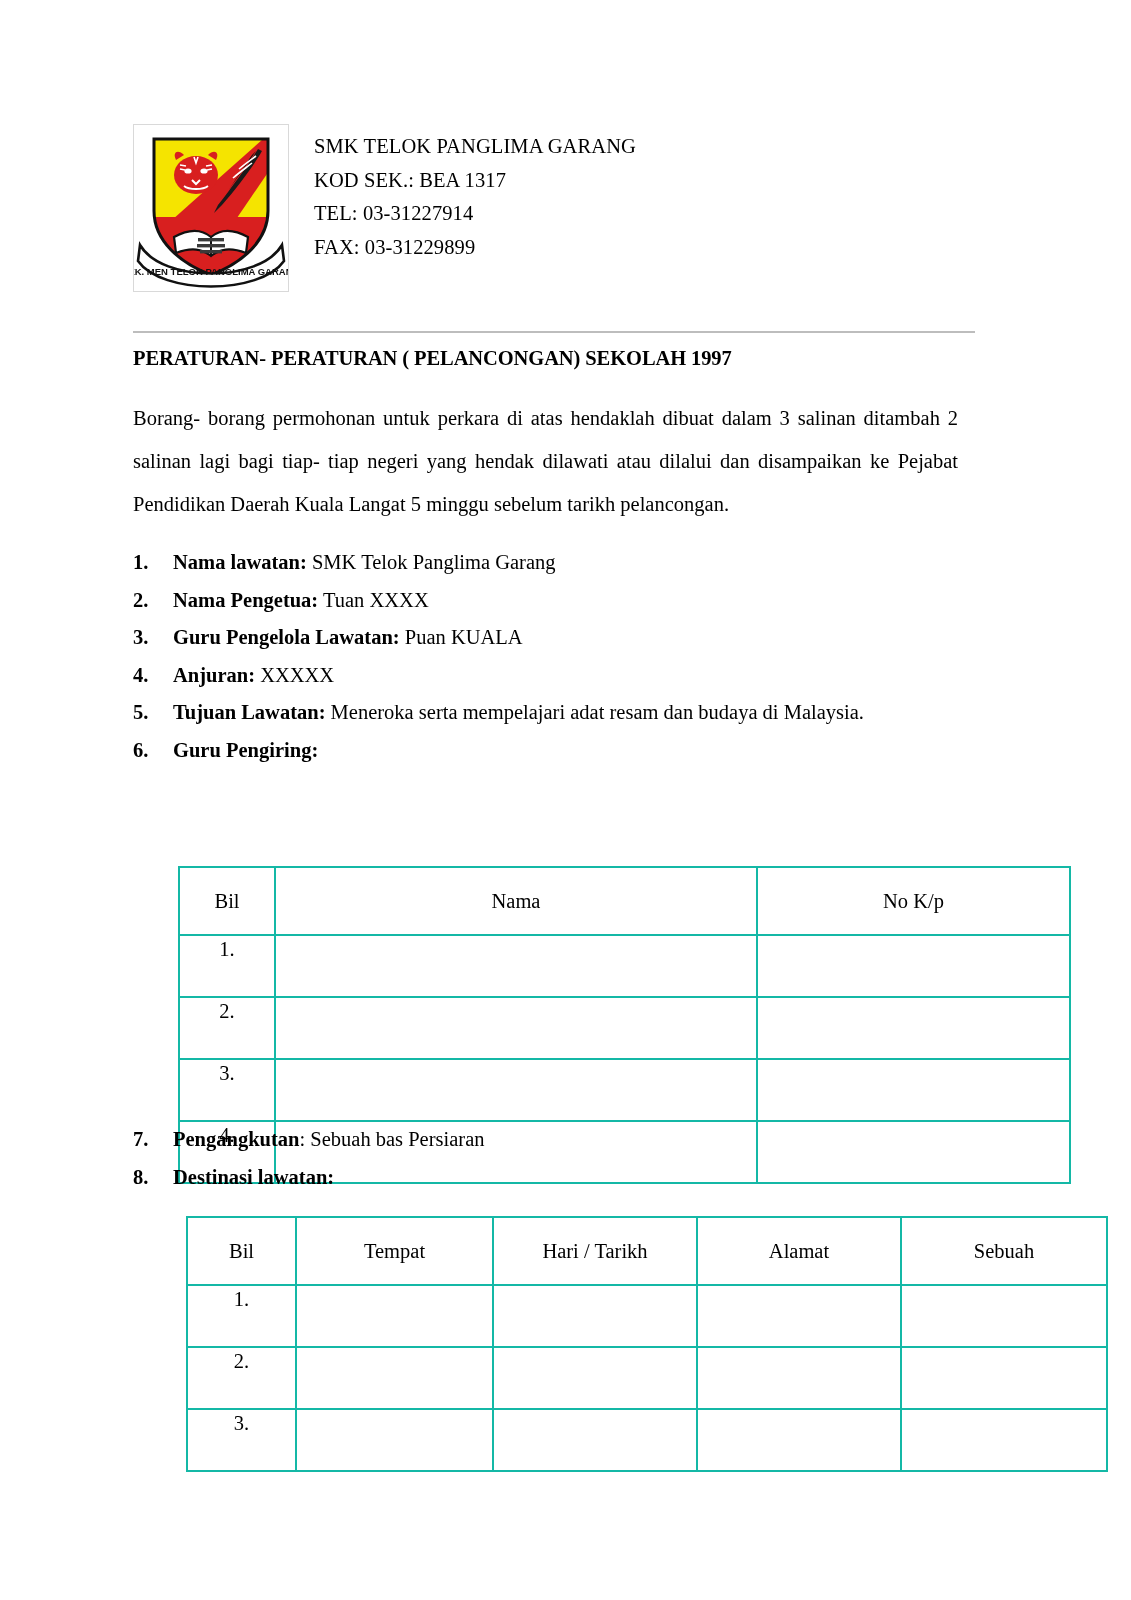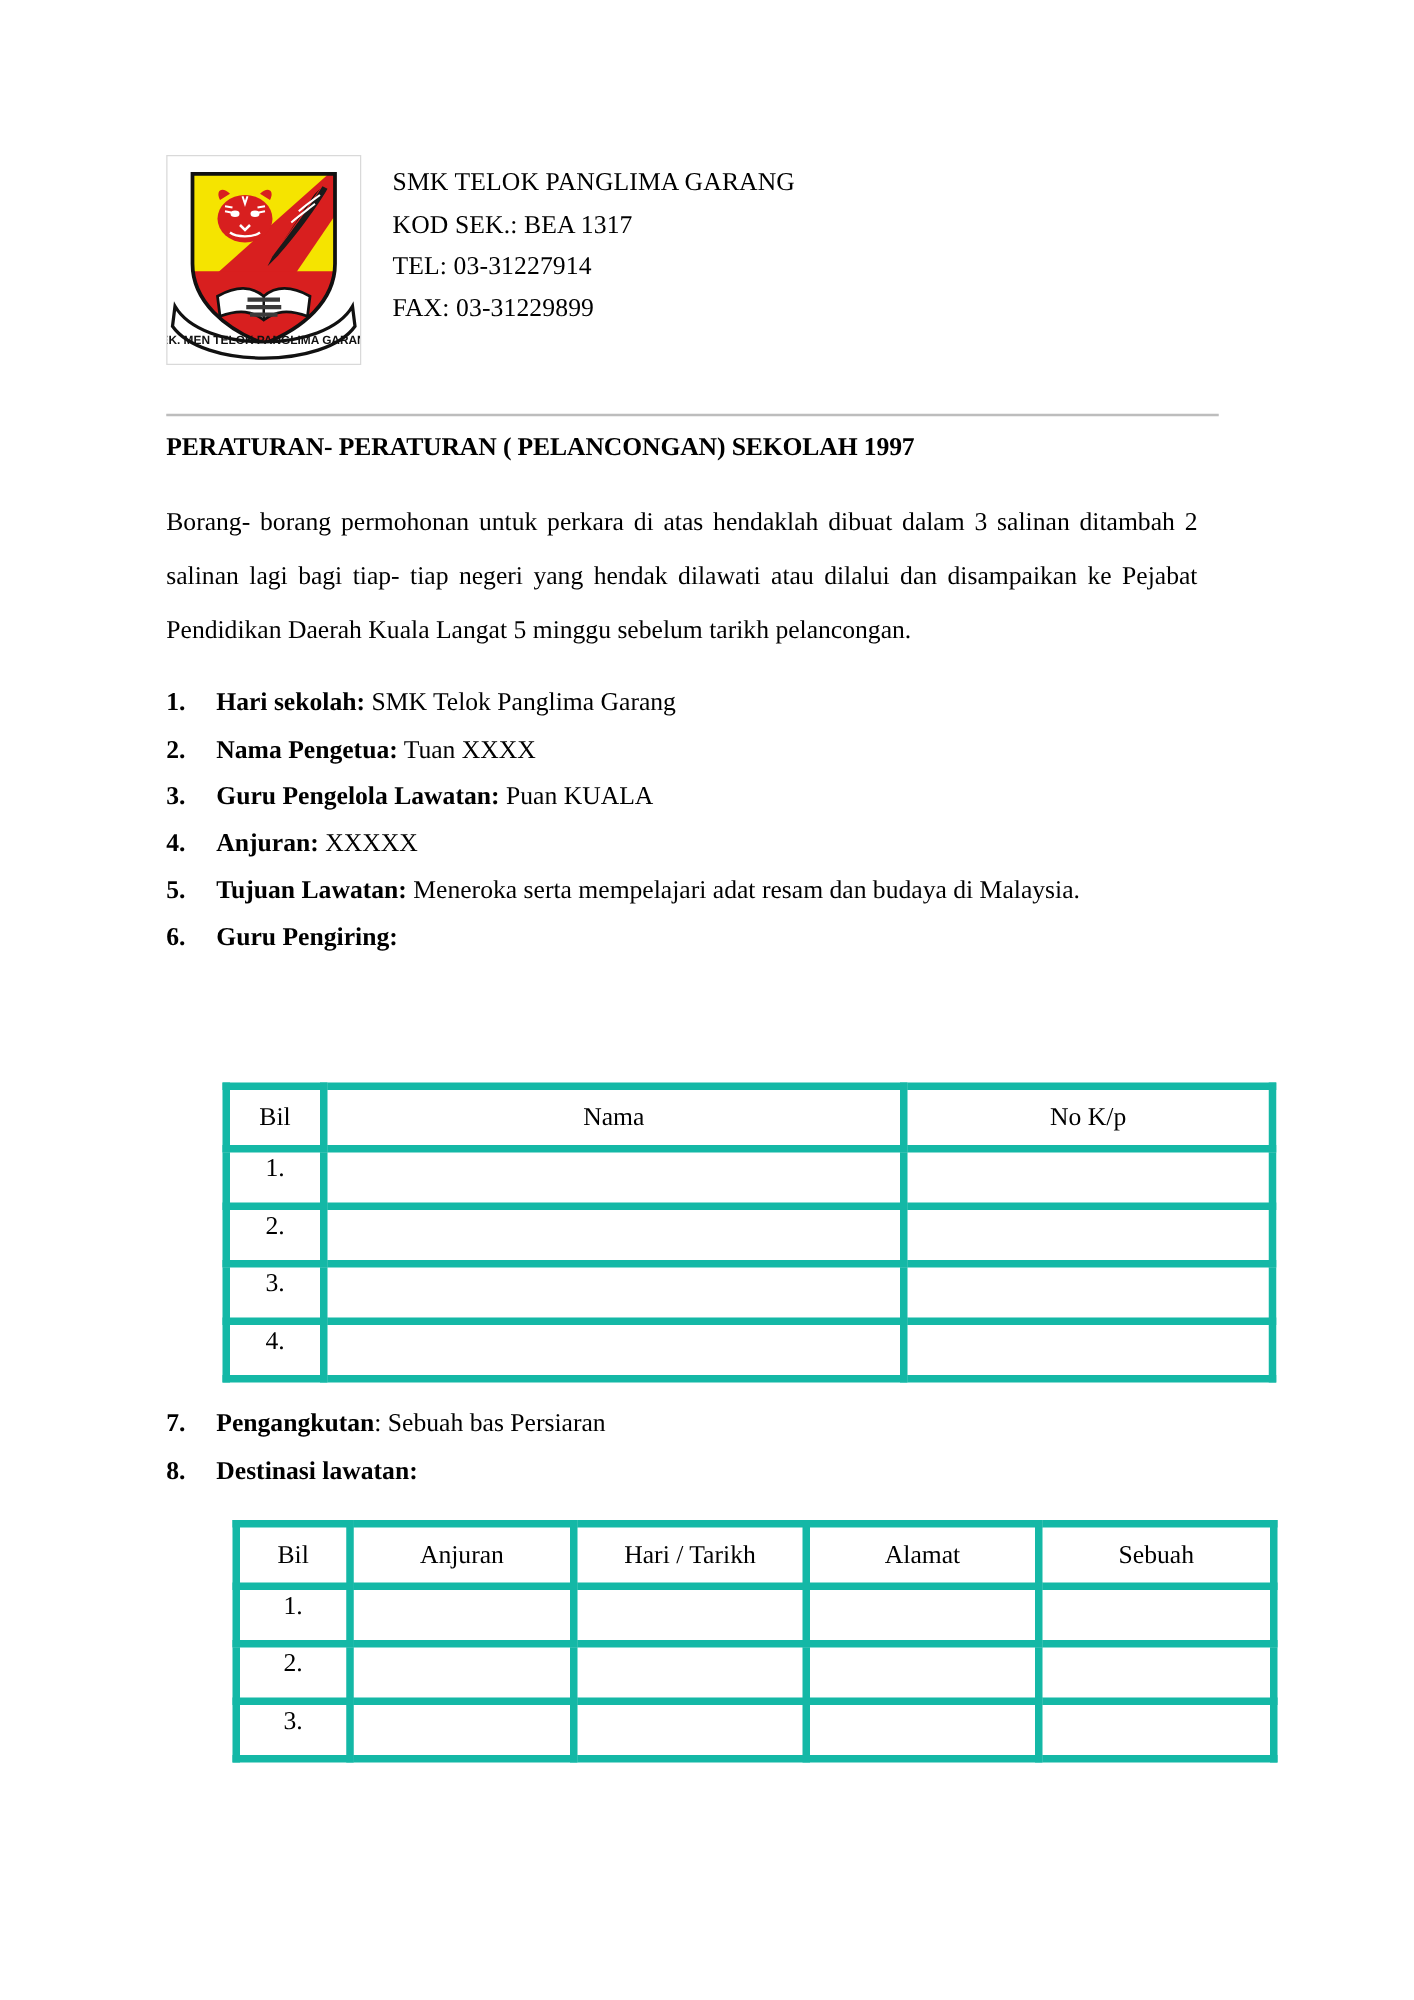--- a/index.html
+++ b/index.html
@@ -110,22 +110,22 @@
   .lbl { font-weight: bold; }
   .val { font-weight: normal; }
 
   
   .tbl {
     border-collapse: collapse;
     table-layout: fixed;
     font-size: 20.5px;
   }
   .tbl td {
-    border: 6px solid #14b8a6;
-    padding: 0;
+    border: 2px solid #14b8a6;
+    padding: 11px;
     vertical-align: top;
   }
   .tbl .hd {
     text-align: center;
     vertical-align: middle;
   }
   .tbl .bil {
     text-align: center;
     vertical-align: top;
     padding-top: 2px;
@@ -243,21 +243,21 @@
   <div class="divider"></div>
 
   <div class="content">
 
     <h1 class="doc-title">PERATURAN- PERATURAN ( PELANCONGAN) SEKOLAH 1997</h1>
 
     <p class="intro">Borang- borang permohonan untuk perkara di atas hendaklah dibuat dalam 3 salinan ditambah 2 salinan lagi bagi tiap- tiap negeri yang hendak dilawati atau dilalui dan disampaikan ke Pejabat Pendidikan Daerah Kuala Langat 5 minggu sebelum tarikh pelancongan.</p>
 
     <ol class="items">
       <li>
-        <span class="num">1.</span><span class="lbl">Hari sekolah:</span><span class="val"> SMK Telok Panglima Garang</span>
+        <span class="num">1.</span><span class="lbl">Nama lawatan:</span><span class="val"> SMK Telok Panglima Garang</span>
       </li>
       <li>
         <span class="num">2.</span><span class="lbl">Nama Pengetua:</span><span class="val"> Tuan XXXX</span>
       </li>
       <li>
         <span class="num">3.</span><span class="lbl">Guru Pengelola Lawatan:</span><span class="val">  Puan KUALA</span>
       </li>
       <li>
         <span class="num">4.</span><span class="lbl">Anjuran:</span><span class="val">  XXXXX</span>
       </li>
@@ -304,21 +304,21 @@
     <span class="num">7.</span><span class="lbl">Pengangkutan</span><span class="val">: Sebuah bas Persiaran</span>
   </div>
   <div class="abs-item" id="item-8">
     <span class="num">8.</span><span class="lbl">Destinasi lawatan:</span><span class="val"></span>
   </div>
 
   <table class="tbl" id="table-destinasi">
     <tbody>
         <tr class="head">
       <td class="hd d0">Bil</td>
-      <td class="hd d1">Anjuran</td>
+      <td class="hd d1">Tempat</td>
       <td class="hd d2">Hari / Tarikh</td>
       <td class="hd d3">Alamat</td>
       <td class="hd d4">Sebuah</td>
     </tr>
     <tr class="body">
       <td class="bil d0">1.</td>
       <td class="blank d1"></td>
       <td class="blank d2"></td>
       <td class="blank d3"></td>
       <td class="blank d4"></td>

